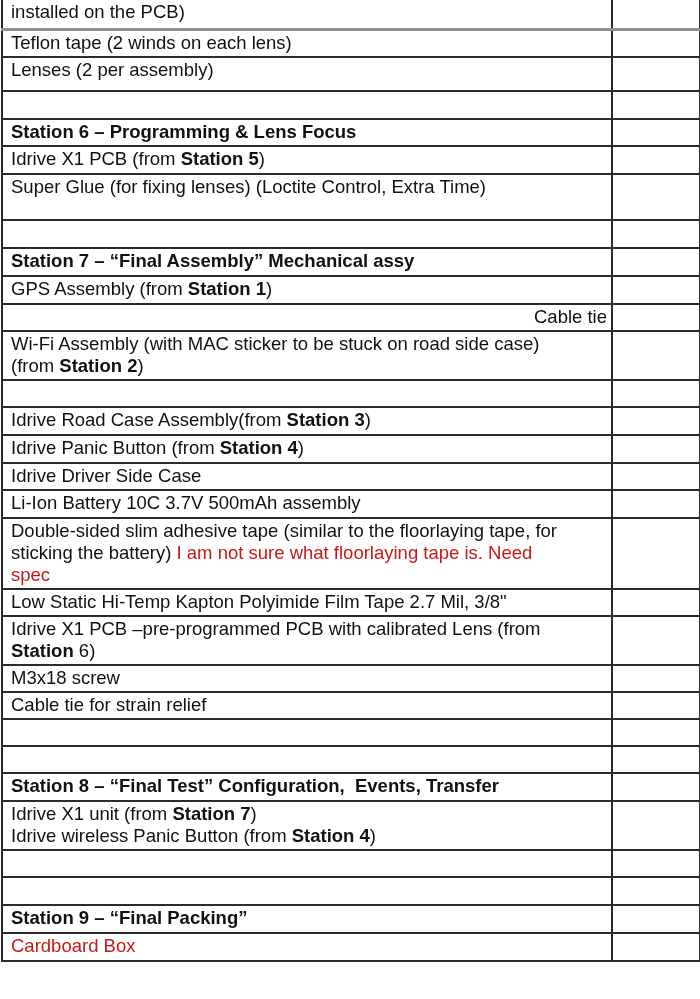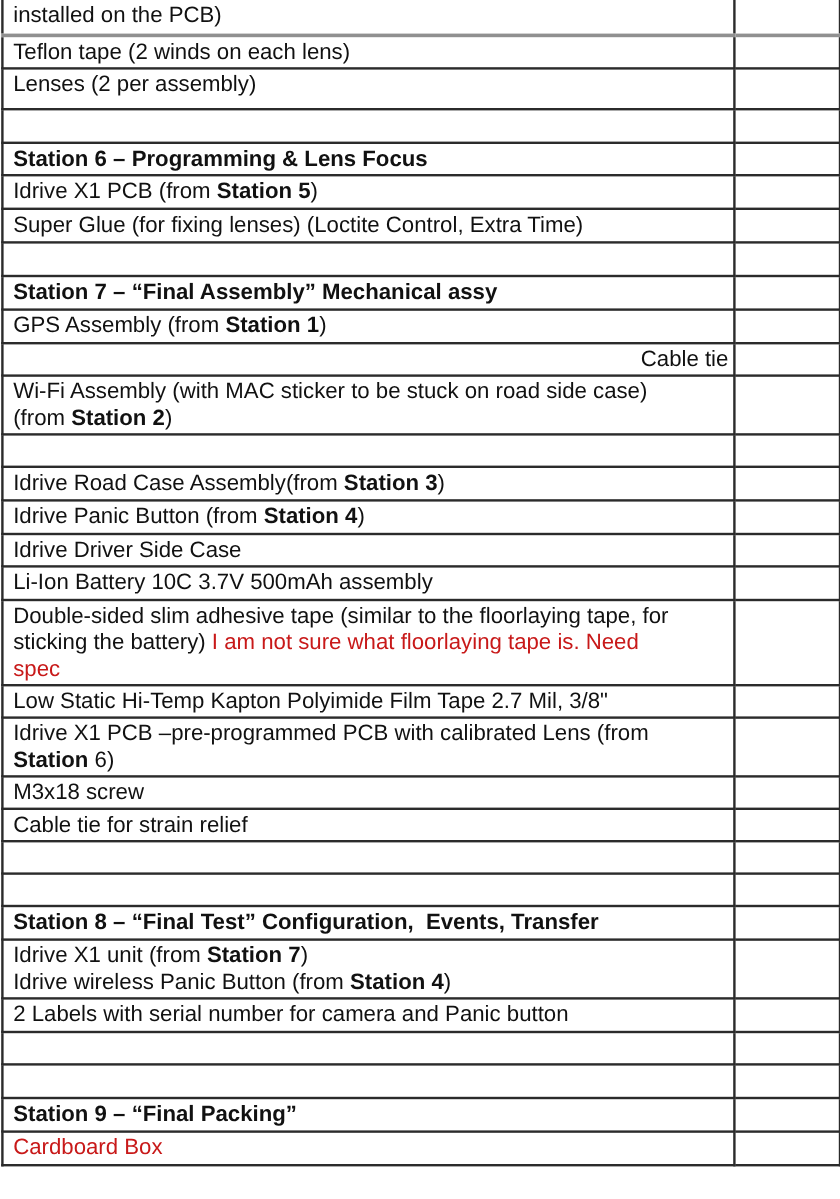--- a/index.html
+++ b/index.html
@@ -59,21 +59,21 @@
         <td class="check-cell"></td>
       </tr>
       <tr style="height: 27px;">
         <td><span class="bold">Station 6 – Programming &amp; Lens Focus</span></td>
         <td class="check-cell"></td>
       </tr>
       <tr style="height: 28px;">
         <td><span>Idrive X1 PCB (from </span><span class="bold">Station 5</span><span>)</span></td>
         <td class="check-cell"></td>
       </tr>
-      <tr style="height: 28px; border-radius: 10px;">
+      <tr style="height: 46px; border-radius: 10px;">
         <td><span>Super Glue (for fixing lenses) (Loctite Control, Extra Time)</span></td>
         <td class="check-cell"></td>
       </tr>
       <tr style="height: 28px;">
         <td></td>
         <td class="check-cell"></td>
       </tr>
       <tr style="height: 28px;">
         <td><span class="bold">Station 7 – “Final Assembly” Mechanical assy</span></td>
         <td class="check-cell"></td>
@@ -144,24 +144,20 @@
       </tr>
       <tr style="height: 28px;">
         <td><span class="bold">Station 8 – “Final Test” Configuration,  Events, Transfer</span></td>
         <td class="check-cell"></td>
       </tr>
       <tr style="height: 47px;">
         <td><span>Idrive X1 unit (from </span><span class="bold">Station 7</span><span>)
 Idrive wireless Panic Button (from </span><span class="bold">Station 4</span><span>)</span></td>
         <td class="check-cell"></td>
       </tr>
-      <tr style="height: 28px;">
-        <td><span>2 Labels with serial number for camera and Panic button</span></td>
-        <td class="check-cell"></td>
-      </tr>
       <tr style="height: 27px;">
         <td></td>
         <td class="check-cell"></td>
       </tr>
       <tr style="height: 28px;">
         <td></td>
         <td class="check-cell"></td>
       </tr>
       <tr style="height: 28px;">
         <td><span class="bold">Station 9 – “Final Packing”</span></td>

